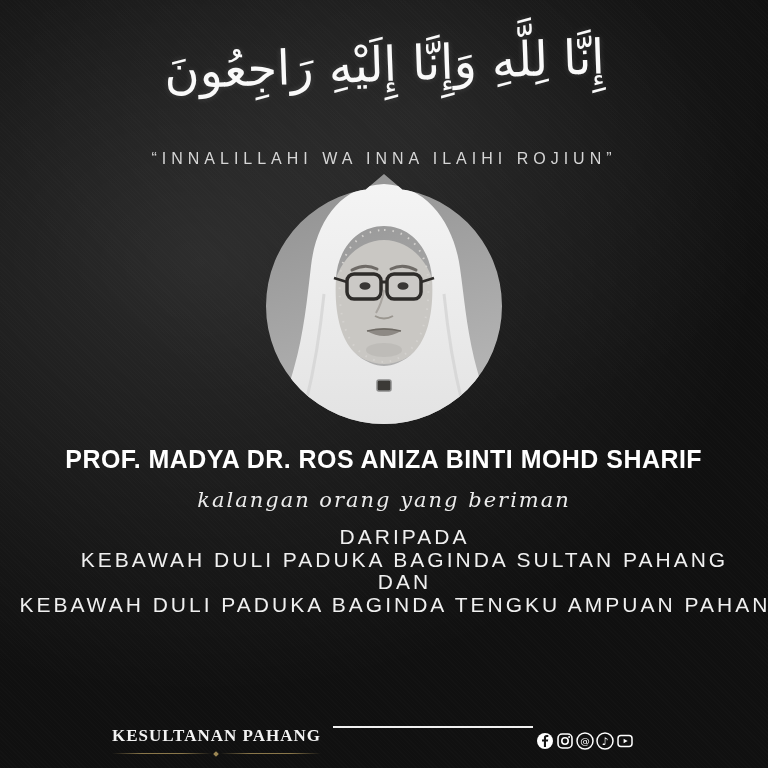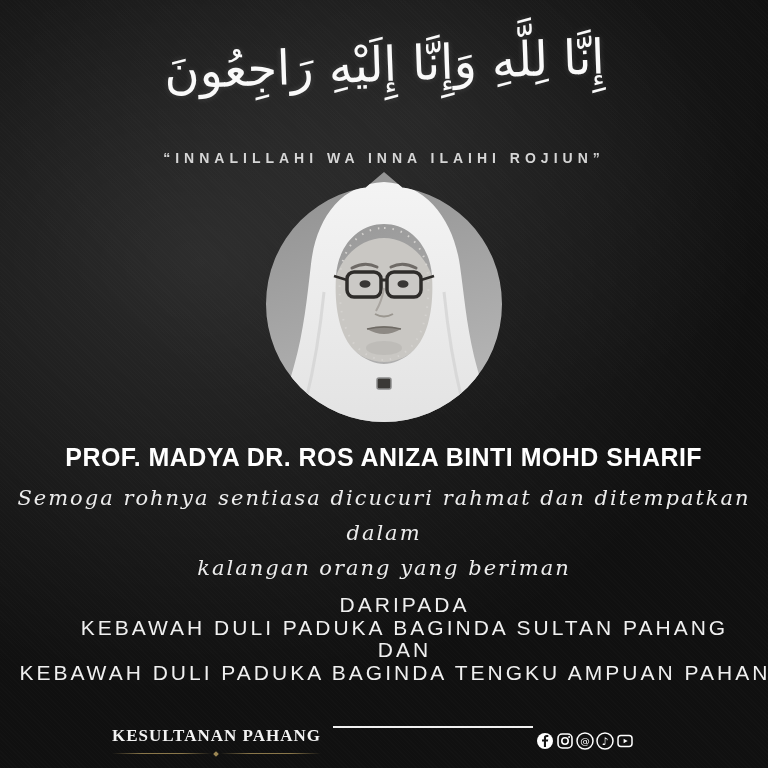--- a/index.html
+++ b/index.html
@@ -16,22 +16,22 @@
     color:#f5f5f5;
   }
   .arabic {
     margin-top:34px; height:60px; line-height:60px;
     font-family:"DejaVu Sans", sans-serif;
     font-size:48px; color:#fafafa; direction:rtl;
     text-shadow:0 0 6px rgba(255,255,255,0.15);
     transform:rotate(-2deg);
   }
   .transliteration {
-    margin-top:56px; font-size:14px; letter-spacing:5px;
-    color:#d6d6d6; font-weight:700;
+    margin-top:56px; font-size:16px; letter-spacing:5px;
+    color:#d6d6d6; font-weight:400;
   }
   .title {
     margin-top:12px; line-height:54px;
     font-family:"Liberation Serif", serif;
     font-variant:small-caps; font-weight:500;
     font-size:45px; letter-spacing:5px; color:#f6f6f6;
   }
   .portrait-wrap { margin-top:6px; width:240px; height:252px; }
   .name {
     margin-top:18px; font-size:26px; font-weight:700;
@@ -124,21 +124,20 @@
         <ellipse cx="120" cy="176" rx="18" ry="7" fill="#b4b1ad" opacity="0.5"></ellipse>
 
         <rect x="113" y="206" width="14" height="11" rx="2" fill="#3b3936" stroke="#8c8c8c" stroke-width="1.5"></rect>
       </g>
     </svg>
   </div>
 
   <div class="name">PROF. MADYA DR. ROS ANIZA BINTI MOHD SHARIF</div>
 
   <div class="prayer">
-    <div>Semoga rohnya sentiasa dicucuri rahmat dan ditempatkan dalam</div>
     <div>kalangan orang yang beriman</div>
   </div>
 
   <div class="dedication">
     <div>DARIPADA</div>
     <div>KEBAWAH DULI PADUKA BAGINDA SULTAN PAHANG</div>
     <div>DAN</div>
     <div>KEBAWAH DULI PADUKA BAGINDA TENGKU AMPUAN PAHANG</div>
   </div>
 

